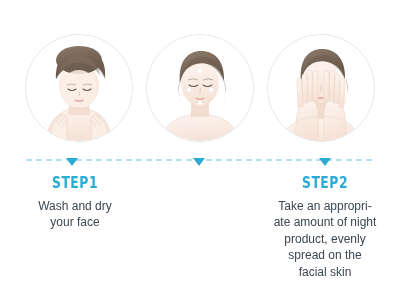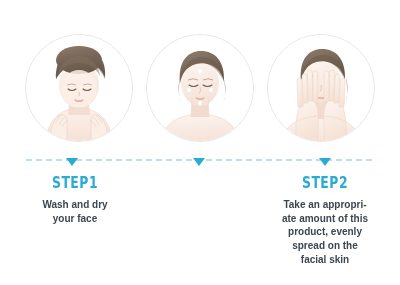--- a/index.html
+++ b/index.html
@@ -115,24 +115,24 @@
     font-weight: bold;
     letter-spacing: 0.6px;
     color: #2aabd4;
     line-height: 1.05;
     margin-bottom: 6px;
     transform: scaleX(0.86);
     transform-origin: center;
   }
 
   .step-desc {
-    font-size: 10px;
+    font-size: 12px;
     line-height: 1.38;
     color: #3c4650;
-    font-weight: 700;
+    font-weight: 400;
     white-space: pre-line;
   }
 </style>
 </head>
 <body>
 
 <div class="infographic">
 
   <div class="illustration-row">
 
@@ -337,21 +337,21 @@
 
     <div class="caption-cell">
       <div class="step-label">STEP1</div>
       <div class="step-desc">Wash and dry
 your face</div>
     </div>
 
     <div class="caption-cell">
       <div class="step-label">STEP2</div>
       <div class="step-desc">Take an appropri-
-ate amount of this
+ate amount of night
 product, evenly
 spread on the
 facial skin</div>
     </div>
 
 
   </div>
 
 </div>
 

